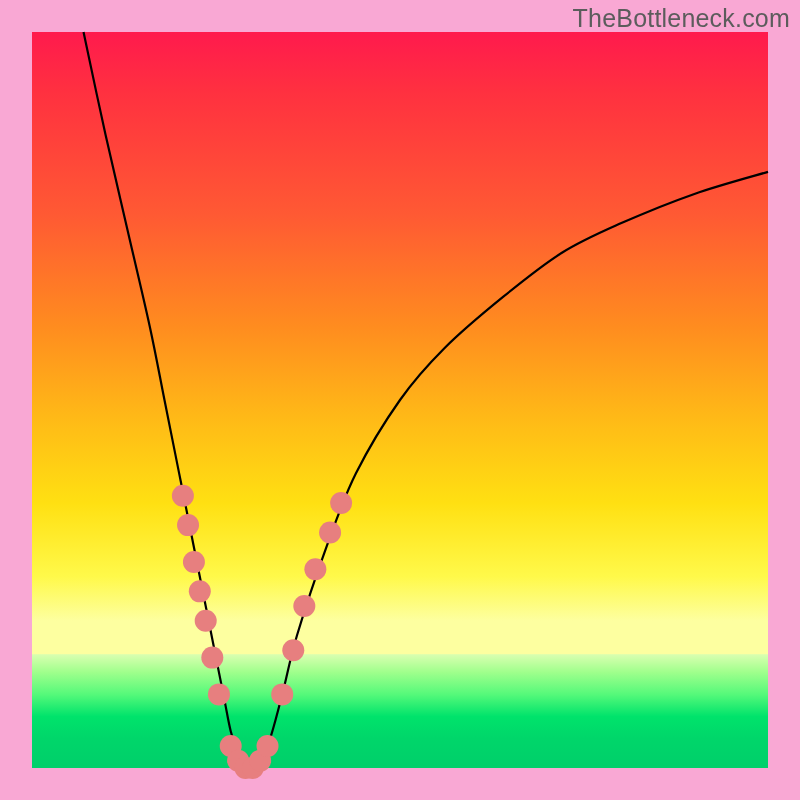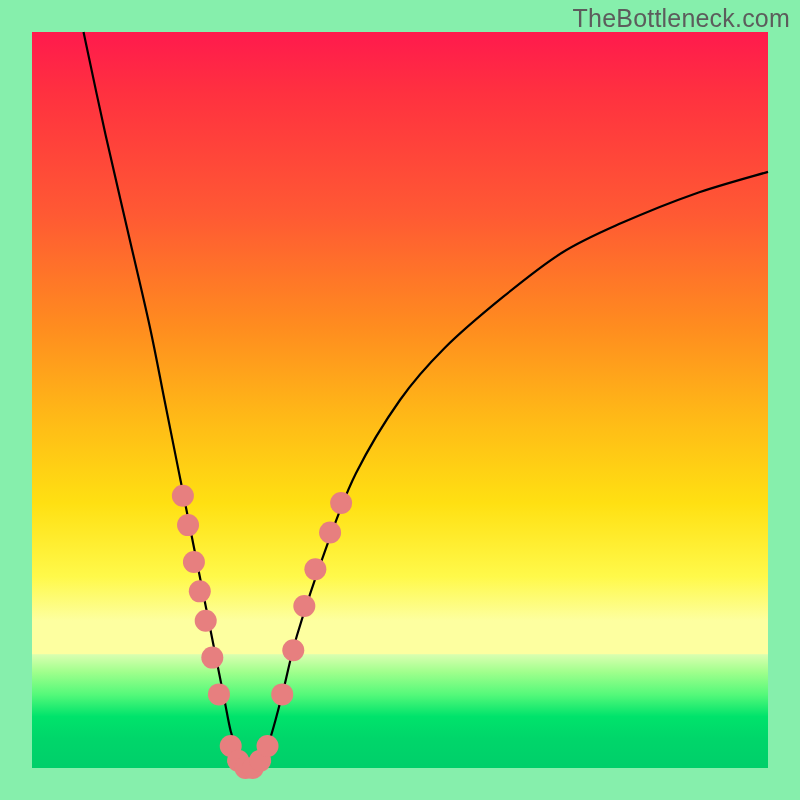--- a/index.html
+++ b/index.html
@@ -10,21 +10,21 @@
     overflow: hidden;
     background: #000;
     font-family: Arial, Helvetica, sans-serif;
   }
   .frame {
     position: absolute;
     left: 0;
     top: 0;
     width: 800px;
     height: 800px;
-    background: #86efac;
+    background: #f9a8d4;
   }
   .plot {
     position: absolute;
     left: 32px;
     top: 32px;
     width: 736px;
     height: 736px;
     
     background: linear-gradient(to bottom,
       #ff1a4d 0%,

